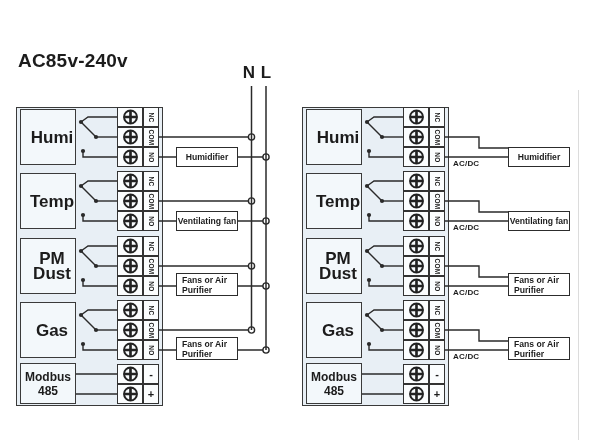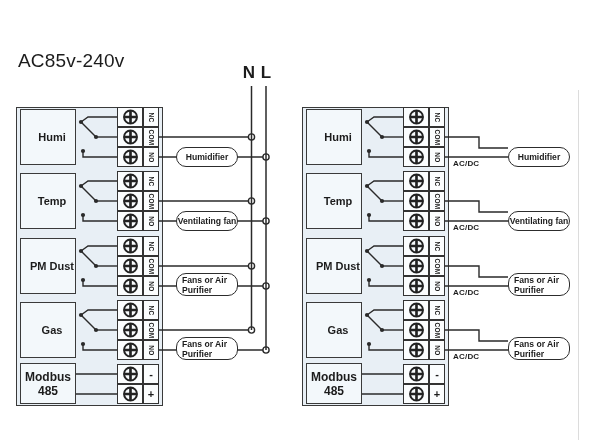--- a/index.html
+++ b/index.html
@@ -5,40 +5,40 @@
   :root{
     --module_fill:#e8eff5; --panel_fill:#f3f8fb; --wire:#2a2a2a;
     --text:#1c1c1c; --device_fill:#ffffff;
   }
   html,body{margin:0;padding:0;background:#fff;}
   #diagram{
     position:relative;width:600px;height:443px;background:#ffffff;overflow:hidden;
     font-family:"Liberation Sans", sans-serif;color:var(--text);
   }
   .abs{position:absolute;box-sizing:border-box;}
-  .title{left:18px;top:3px;font-size:19px;font-weight:normal;line-height:23px;white-space:pre;letter-spacing:.2px;}
+  .title{left:18px;top:3px;font-size:19px;font-weight:bold;line-height:23px;white-space:pre;letter-spacing:.2px;}
   .nl{font-size:17px;font-weight:bold;top:63px;text-align:center;}
   .nl.n{left:241px;width:16px;}
   .nl.l{left:258px;width:16px;}
   #wires{left:0;top:0;z-index:5;pointer-events:none;}
   .wire{stroke:var(--wire);stroke-width:1.4;fill:none;}
   .busline{stroke:var(--wire);stroke-width:1.5;fill:none;}
   .dot{fill:var(--wire);stroke:none;}
   .junction{fill:#ffffff;stroke:var(--wire);stroke-width:1.4;}
   .module{background:var(--module_fill);border:1.8px solid #3a3a3a;z-index:1;}
   .panel{background:var(--panel_fill);border:1.5px solid #3a3a3a;z-index:10;
          display:flex;align-items:center;justify-content:center;text-align:center;
-         font-weight:bold;font-size:11px;line-height:15px;padding-left:8px;}
+         font-weight:bold;font-size:17px;line-height:15px;padding-left:8px;}
   .panel.modbus{font-size:12px;line-height:14px;padding:12px 4px;}
   .tcell{background:#fbfdfe;border:1.4px solid #333;z-index:10;display:flex;align-items:center;justify-content:center;}
   .tcell svg{display:block;}
   .scell{background:#fbfdfe;border:1.4px solid #333;z-index:10;display:flex;align-items:center;justify-content:center;overflow:hidden;}
   .scell .v{transform:rotate(90deg);font-size:6.5px;font-weight:bold;letter-spacing:.3px;white-space:nowrap;}
   .scell .h{font-size:11px;font-weight:bold;line-height:10px;}
-  .device{background:var(--device_fill);border:1.8px solid #2c2c2c;border-radius:10px;z-index:10;
+  .device{background:var(--device_fill);border:1.8px solid #2c2c2c;border-radius:0;z-index:10;
           display:flex;align-items:center;justify-content:center;text-align:center;
           font-weight:bold;font-size:8.6px;line-height:10px;}
   .device.twoline{justify-content:flex-start;text-align:left;padding-left:5px;padding-right:2px;}
   .acdc{z-index:10;font-size:8px;font-weight:bold;letter-spacing:.2px;}
   .edge{left:578px;top:90px;width:1px;height:350px;background:#dcdcdc;z-index:0;}
 </style>
 </head>
 <body>
 
 <div id="diagram">

